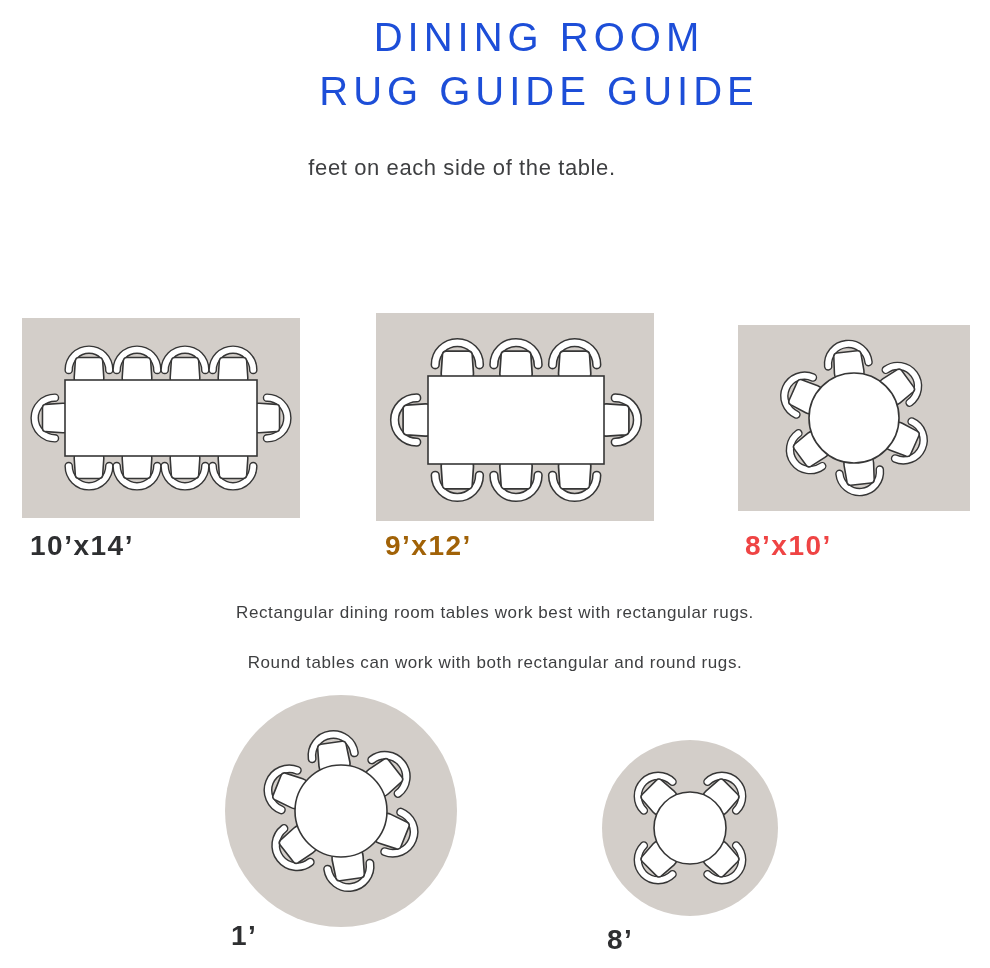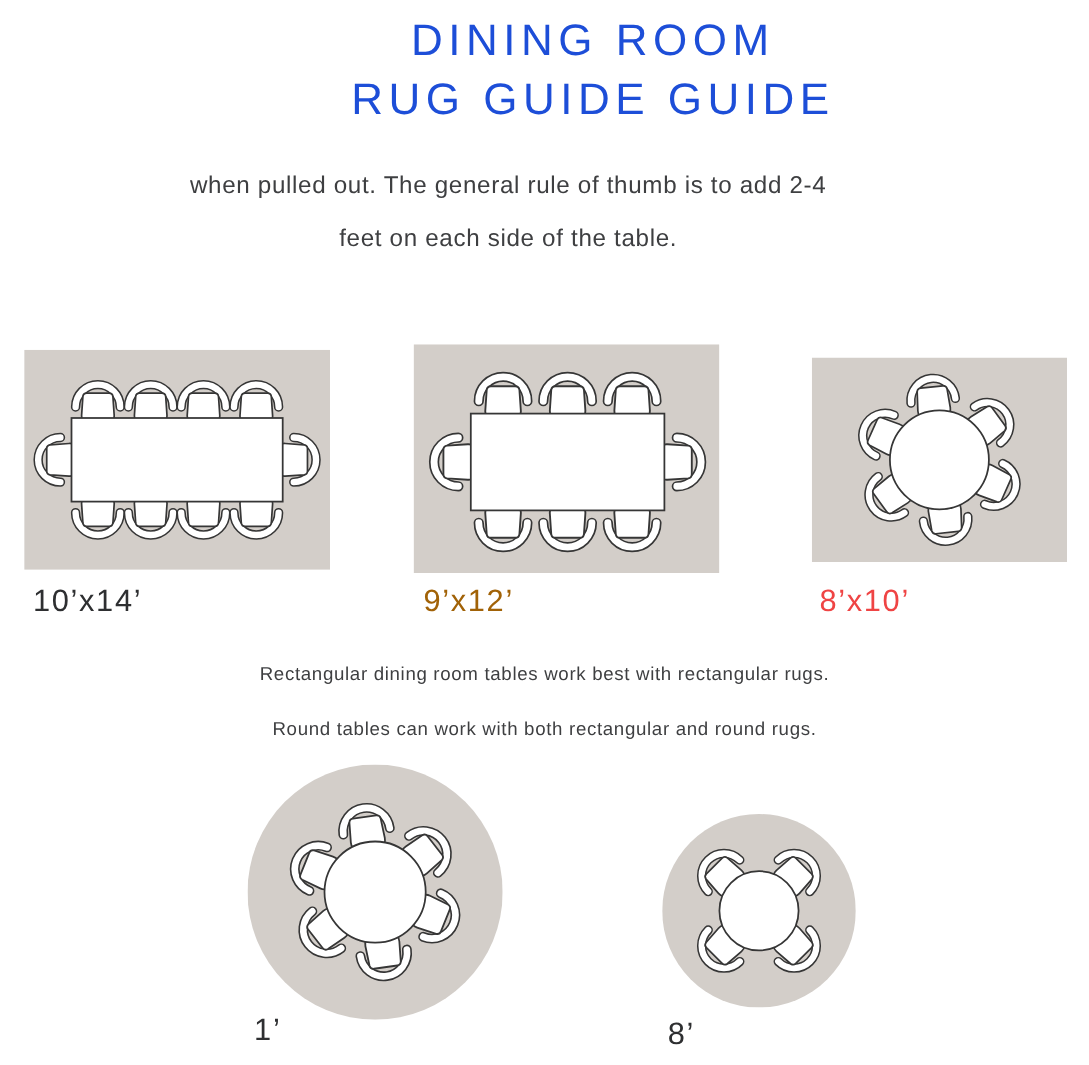--- a/index.html
+++ b/index.html
@@ -50,40 +50,39 @@
   #diagram-0 { left: 22px;  top: 318px; }
   #diagram-1 { left: 376px; top: 313px; }
   #diagram-2 { left: 738px; top: 325px; }
   #diagram-3 { left: 225px; top: 695px; }
   #diagram-4 { left: 602px; top: 740px; }
   .size-label {
     position: absolute;
     color: #2e2f31;
     font-size: 28px;
     letter-spacing: 1.5px;
-    font-weight: 400;
+    font-weight: 700;
   }
   #label-0 { left: 30px;  top: 530px; }
   #label-1 { left: 385px; top: 530px; }
   #label-2 { left: 745px; top: 530px; }
   #label-3 { left: 231px; top: 920px; }
   #label-4 { left: 607px; top: 924px; }
 </style>
 </head>
 <body>
 
 <div id="page">
 
   <div class="title" style="color: #1d4ed8; margin-left: 44px;">
     <div>DINING ROOM</div>
     <div>RUG GUIDE GUIDE</div>
   </div>
 
   <div class="intro" style="color: rgb(62, 63, 65);">
-    <div>when pulled out. The general rule of thumb is to add 2-4</div>
     <div>feet on each side of the table.</div>
   </div>
 
   <div class="diagram" id="diagram-0"><svg width="278" height="200" viewBox="0 0 278 200">
         <rect x="0" y="0" width="278" height="200" fill="#d3cec9"></rect>
         <g transform="translate(67 50.4) rotate(0) scale(0.78)">
           <path d="M-26 2 A26 26 0 0 1 26 2" fill="none" stroke="#363636" stroke-width="11" stroke-linecap="round"></path>
           <path d="M-26 2 A26 26 0 0 1 26 2" fill="none" stroke="#ffffff" stroke-width="7.4" stroke-linecap="round"></path>
           <path d="M-16 -3 L-12 -14 M16 -3 L12 -14" stroke="#363636" stroke-width="2" fill="none"></path>
           <path d="M-13 -14 L13 -14 Q17 -14 17.5 -10 L19 12 Q19.5 20 12 20 L-12 20 Q-19.5 20 -19 12 L-17.5 -10 Q-17 -14 -13 -14 Z" fill="#ffffff" stroke="#363636" stroke-width="2"></path>

